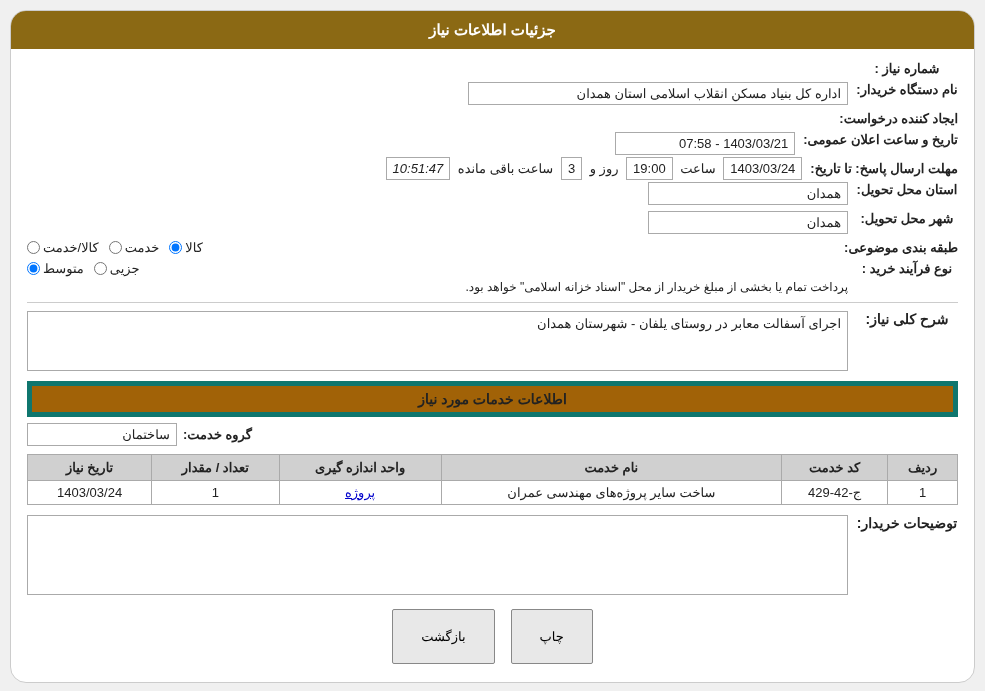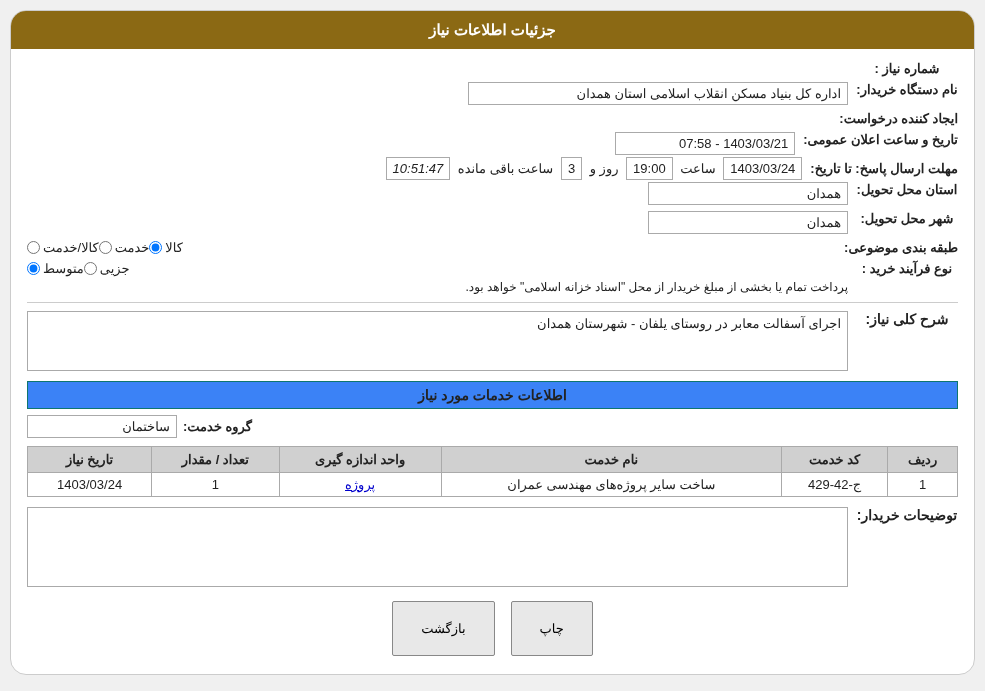--- a/index.html
+++ b/index.html
@@ -37,22 +37,22 @@
       border: 1px solid #aaa;
       padding: 3px 6px;
       display: inline-block;
       min-width: 180px;
       text-align: right;
     }
     .value-box-wide {
       min-width: 380px;
     }
     .section-title {
-      background: #3b82f6;
-      border: 1px solid #0f766e;
+      background: #a16207;
+      border: 5px solid #0f766e;
       text-align: center;
       font-weight: bold;
       padding: 5px;
       margin: 10px 0 6px 0;
       font-size: 14px;
     }
     .date-field {
       border: 1px solid #aaa;
       padding: 3px 6px;
       background: #fff;
@@ -76,21 +76,21 @@
     .remain-field {
       border: 1px solid #aaa;
       padding: 3px 6px;
       background: #fff;
       width: 80px;
       text-align: center;
       font-style: italic;
     }
     .radio-group {
       display: flex;
-      gap: 0;
+      gap: 10px;
       align-items: center;
       flex-direction: row-reverse;
     }
     .radio-item {
       display: flex;
       align-items: center;
       gap: 3px;
     }
     .link-blue {
       color: #0000cc;

